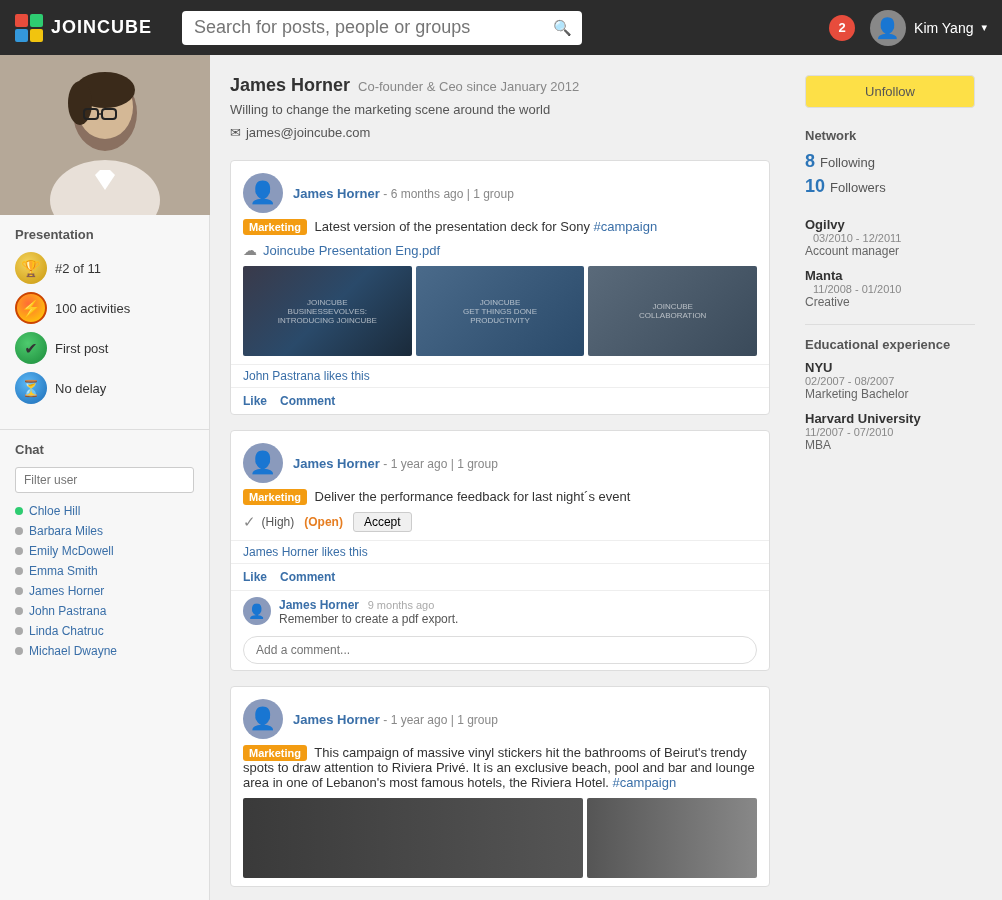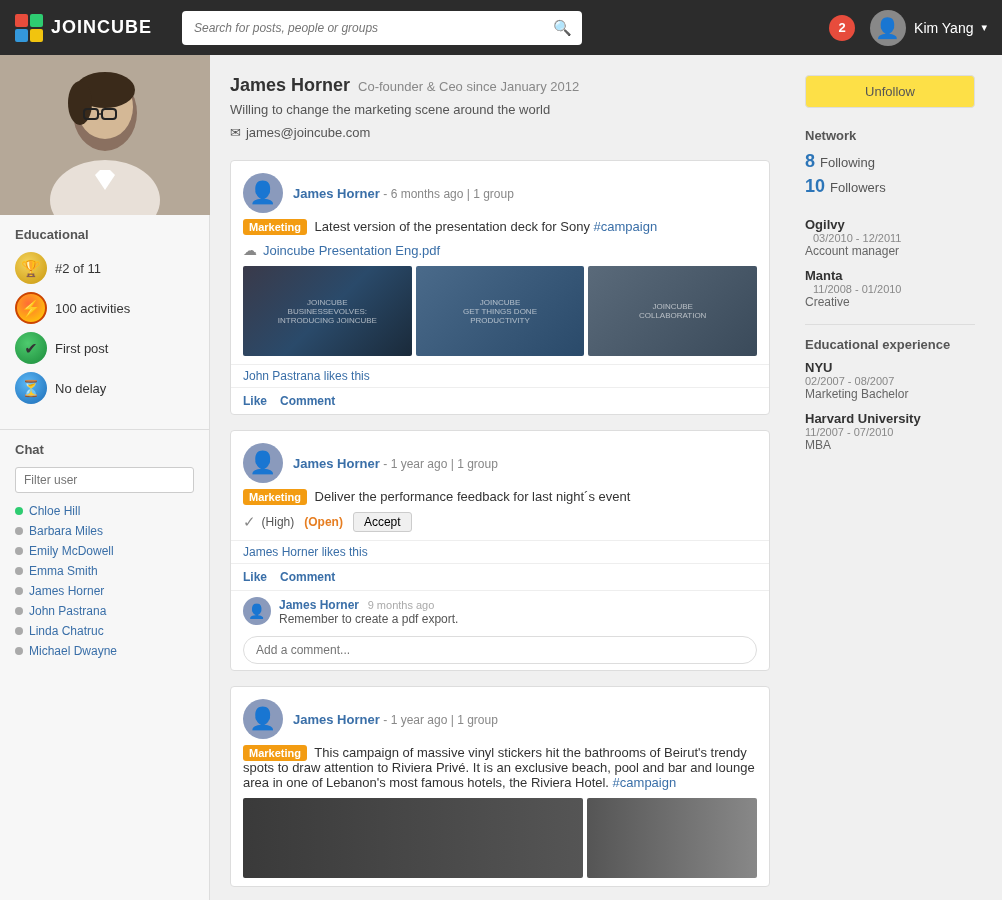--- a/index.html
+++ b/index.html
@@ -30,23 +30,22 @@
       display: flex;
       align-items: center;
       background: white;
       border-radius: 4px;
       overflow: hidden;
     }
     .search-bar input {
       flex: 1;
       border: none;
       padding: 0 12px;
-      font-size: 12px;
+      font-size: 18px;
       outline: none;
-      font-style: italic;
     }
     .search-btn {
       background: none;
       border: none;
       padding: 8px 10px;
       cursor: pointer;
       color: #888;
       font-size: 15px;
     }
     .header-right { margin-left: auto; display: flex; align-items: center; gap: 15px; }
@@ -275,21 +274,21 @@
         <rect x="102" y="54" width="14" height="10" rx="3" fill="none" stroke="#222" stroke-width="2"></rect>
         <line x1="98" y1="59" x2="102" y2="59" stroke="#222" stroke-width="1.5"></line>
 
         <ellipse cx="105" cy="145" rx="55" ry="40" fill="#e8e0d8"></ellipse>
 
         <polygon points="95,120 105,135 115,120 110,115 100,115" fill="white"></polygon>
       </svg>
     </div>
 
     <div class="achievements-section">
-      <div class="section-title">Educational</div>
+      <div class="section-title">Presentation</div>
 
       <div class="achievement-item">
         <div class="achievement-icon gold">🏆</div>
         <span class="achievement-label">#2 of 11</span>
       </div>
       <div class="achievement-item">
         <div class="achievement-icon red-yellow">⚡</div>
         <span class="achievement-label">100 activities</span>
       </div>
       <div class="achievement-item">

